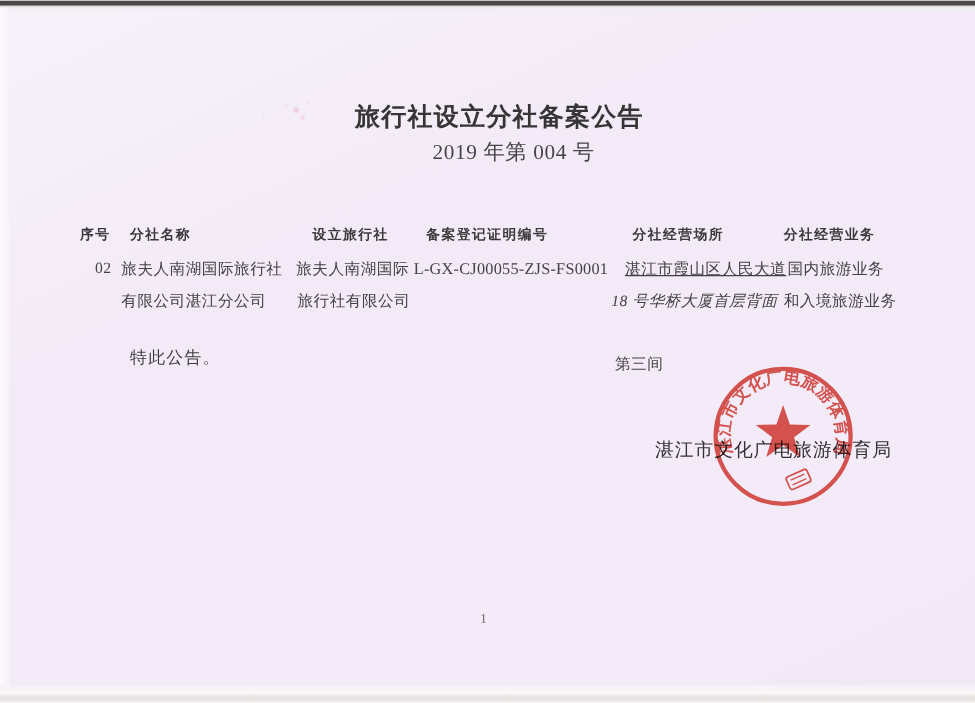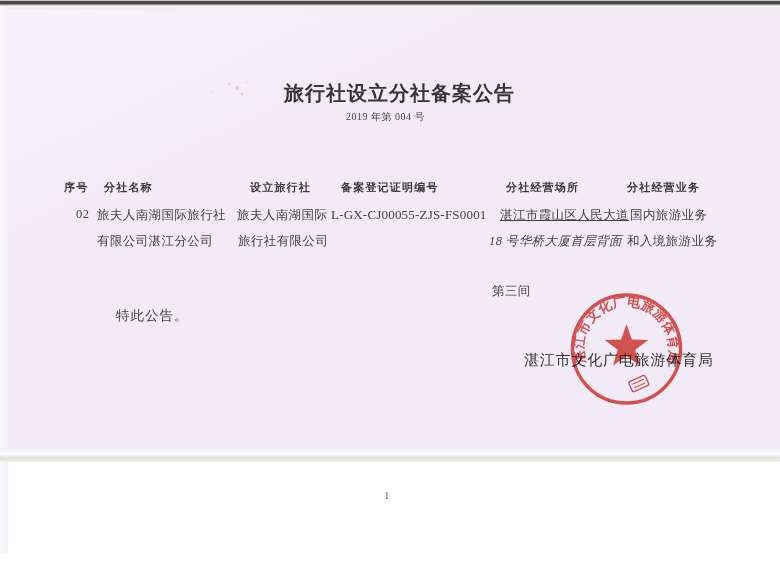--- a/index.html
+++ b/index.html
@@ -2,40 +2,40 @@
 <html><head>
 <meta charset="utf-8">
 <style>
   html,body{margin:0;padding:0;}
   body{
     width:780px;height:562px;overflow:hidden;
     background:#ffffff;
     font-family:"Liberation Serif","DejaVu Serif",serif;
   }
   .scan{
-    position:relative;width:780px;height:462px;
+    position:relative;width:780px;height:562px;
     background:linear-gradient(155deg,#f7f2fa 0%,#f2ebf7 35%,#f3ecf8 70%,#f1eaf6 100%);
   }
   
   .edge-top{
     position:absolute;left:0;top:0;width:780px;height:6px;
     background:linear-gradient(180deg,#c6c6c6 0 1px,#4a4948 1px 4px,#8d8c8a 4px 5px,#dcdcdc 5px 6px);
   }
   .edge-top-light{position:absolute;left:0;top:6px;width:780px;height:3px;background:#efeef2;}
   .edge-left{position:absolute;left:0;top:6px;width:8px;height:548px;
     background:linear-gradient(90deg,#fbfafd,#f5f0f9);}
   .edge-bottom{
     position:absolute;left:0;bottom:0;width:780px;height:14px;
     background:linear-gradient(180deg,#f4eef8 0%,#fafafa 45%,#e2e1de 72%,#efefed 100%);
   }
   .txt{position:absolute;color:#3f3e3e;white-space:nowrap;}
   .doc-title{
     font-size:20px;font-weight:bold;letter-spacing:1px;color:#363535;
   }
-  .doc-sub{font-size:10px;letter-spacing:0.5px;color:#454444;}
+  .doc-sub{font-size:17px;letter-spacing:0.5px;color:#454444;}
   .intro{font-size:13.5px;letter-spacing:0.8px;}
   .th{font-size:11px;font-weight:bold;letter-spacing:1.2px;color:#3b3a3a;}
   .td{font-size:12.5px;letter-spacing:0.4px;color:#434242;}
   .td-latin{font-size:13px;letter-spacing:0.2px;}
   .closing{font-size:13.5px;letter-spacing:1px;}
   .issuer{font-size:15px;letter-spacing:0.8px;color:#333232;}
   .doc-date{font-size:13.5px;letter-spacing:1px;color:#333232;}
   .page-num{font-size:11px;color:#6b6a6a;}
   
   .smudge{
@@ -83,21 +83,21 @@
   <div class="txt td" style="left:500px;top:207px;text-decoration:underline;">湛江市霞山区人民大道</div>
   <div class="txt td" style="left:630px;top:207px;">国内旅游业务</div>
 
   <div class="txt td" style="left:97px;top:233px;">有限公司湛江分公司</div>
   <div class="txt td" style="left:238px;top:233px;">旅行社有限公司</div>
   <div class="txt td" style="left:489px;top:233px;font-style:italic;">18 号华桥大厦首层背面</div>
   <div class="txt td" style="left:627px;top:233px;">和入境旅游业务</div>
 
   <div class="txt td" style="left:492px;top:257px;margin-top:26px;">第三间</div>
 
-  <div class="txt closing" style="left:116px;top:277px;margin-top:30px;">特此公告。</div>
+  <div class="txt closing" style="left:104px;top:277px;">特此公告。</div>
 
   <div class="txt issuer" style="left:524px;top:351px;">湛江市文化广电旅游体育局</div>
 
   <svg class="stamp" viewBox="0 0 121 122">
     <circle cx="60.5" cy="61" r="54" fill="none" stroke="#d93a31" stroke-width="3.4"></circle>
     <path id="sealArc" d="M 20.1 75.7 A 43 43 0 1 1 100.9 75.7" fill="none"></path>
     <text font-size="13.2" font-weight="bold" fill="#d93a31" letter-spacing="0.4">
       <textPath href="#sealArc" startOffset="1">湛江市文化广电旅游体育局</textPath>
     </text>
     <polygon fill="#d93a31" points="60.5,36 65.9,51.6 82.4,51.9 69.3,61.8 74,77.6 60.5,68.2 47,77.6 51.7,61.8 38.6,51.9 55.1,51.6"></polygon>

